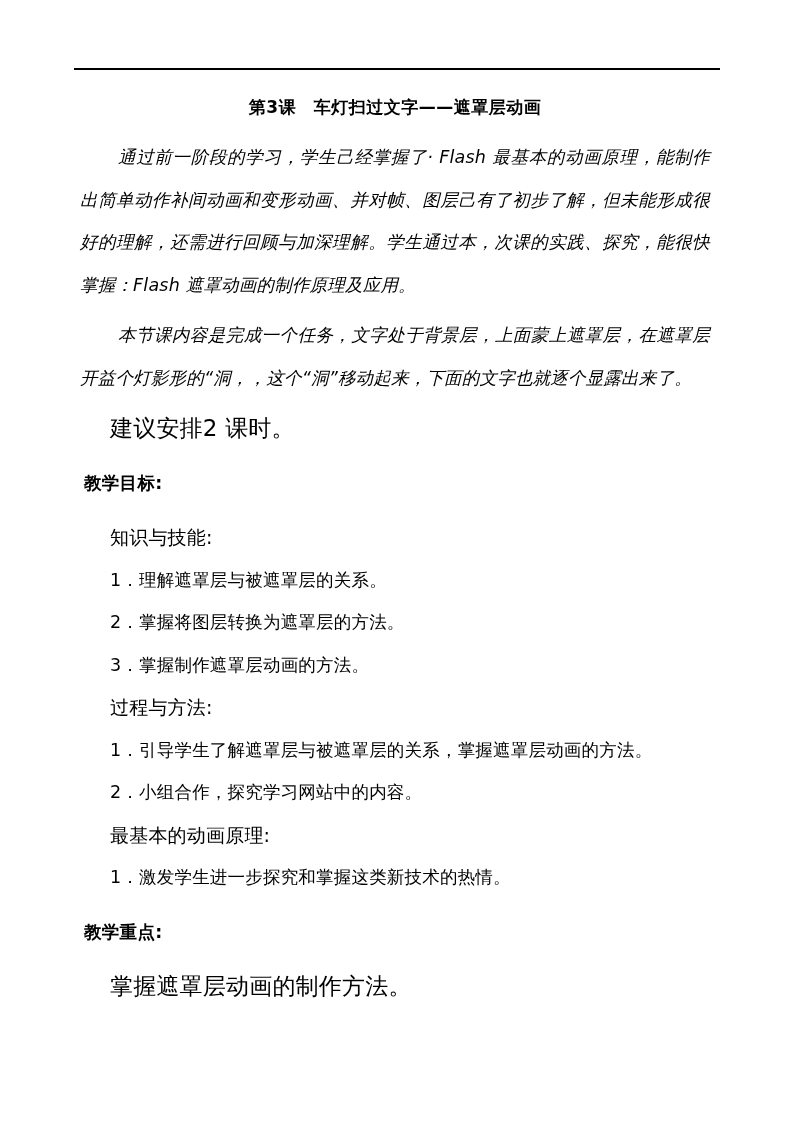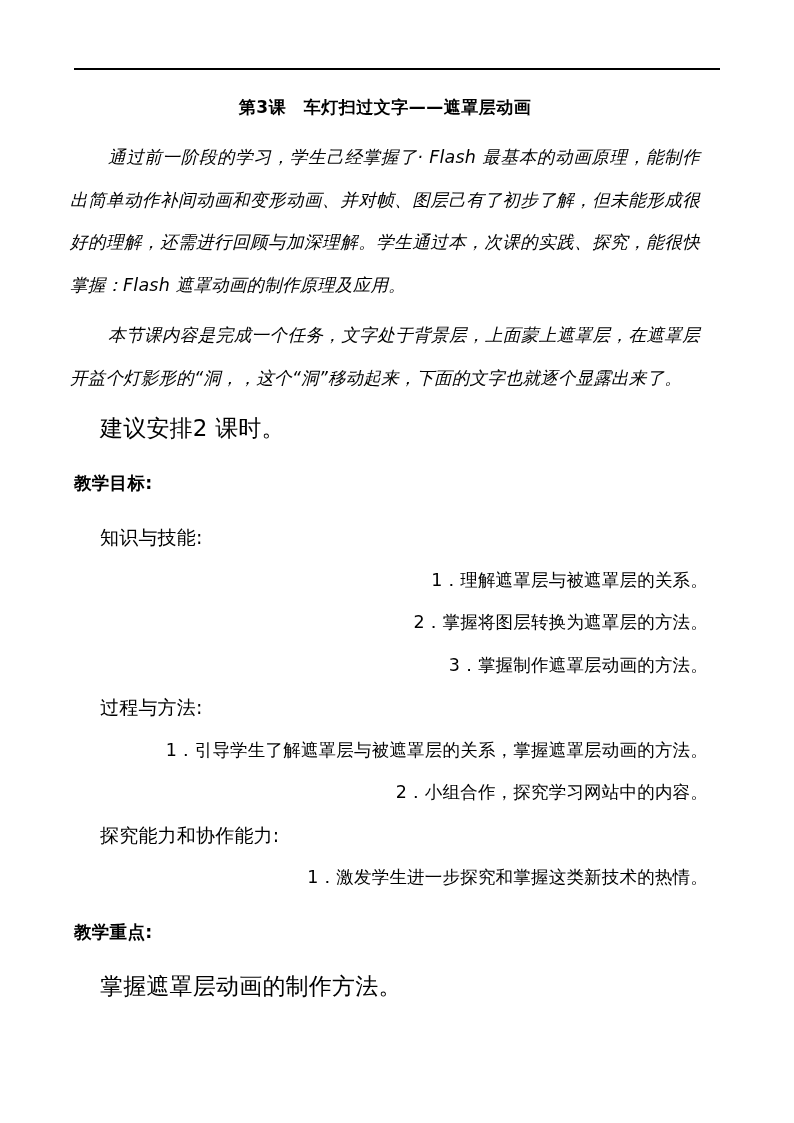--- a/index.html
+++ b/index.html
@@ -31,21 +31,21 @@
     position: absolute;
     left: 74px;
     top: 68px;
     width: 646px;
     height: 0;
     border-top: 2px solid #000000;
   }
 
   .content {
     position: absolute;
-    left: 62px;
+    left: 72px;
     top: 92px;
     width: 646px;
   }
 
   
   .doc-title {
     font-size: 17px;
     font-weight: bold;
     text-align: center;
     letter-spacing: 0.5px;
@@ -84,21 +84,20 @@
     padding-left: 38px;
     letter-spacing: 0.2px;
   }
 
   .list-item {
     font-size: 17.5px;
     line-height: 42.5px;
     margin: 0;
     padding-left: 38px;
     letter-spacing: 0.2px;
-    text-align: right;
   }
 
   .body-line {
     font-size: 23px;
     line-height: 42.5px;
     margin: 0;
     padding-left: 38px;
     letter-spacing: 0.2px;
   }
 </style>
@@ -125,21 +124,21 @@
 
     <p class="list-item">1．理解遮罩层与被遮罩层的关系。</p>
     <p class="list-item">2．掌握将图层转换为遮罩层的方法。</p>
     <p class="list-item">3．掌握制作遮罩层动画的方法。</p>
 
     <p class="sub-heading">过程与方法:</p>
 
     <p class="list-item">1．引导学生了解遮罩层与被遮罩层的关系，掌握遮罩层动画的方法。</p>
     <p class="list-item">2．小组合作，探究学习网站中的内容。</p>
 
-    <p class="sub-heading">探究能力和协作能力:</p>
+    <p class="sub-heading">最基本的动画原理:</p>
 
     <p class="list-item">1．激发学生进一步探究和掌握这类新技术的热情。</p>
 
     <h2 class="section-heading">教学重点:</h2>
 
     <p class="body-line">掌握遮罩层动画的制作方法。</p>
 
   </div>
 </div>
 

